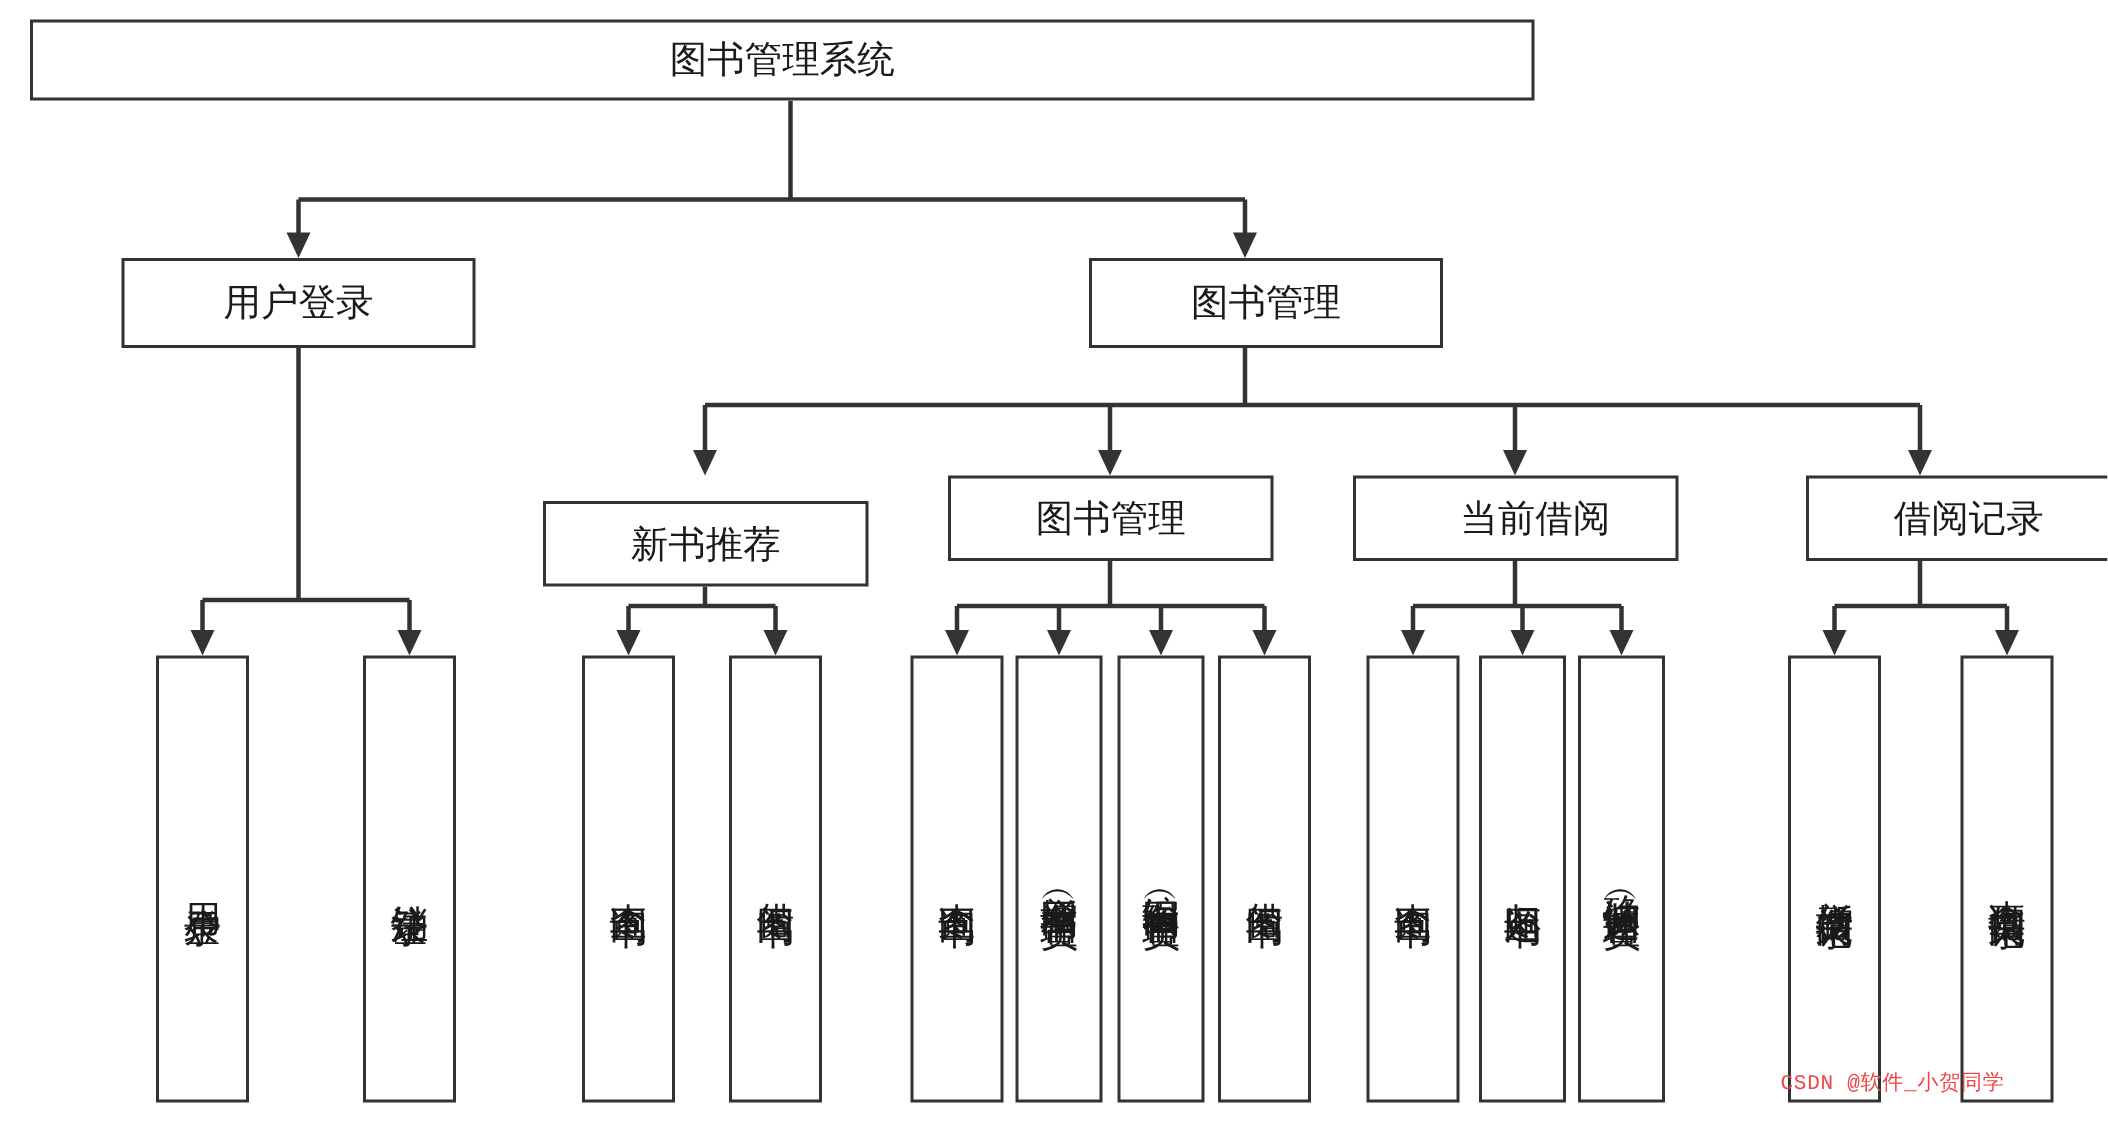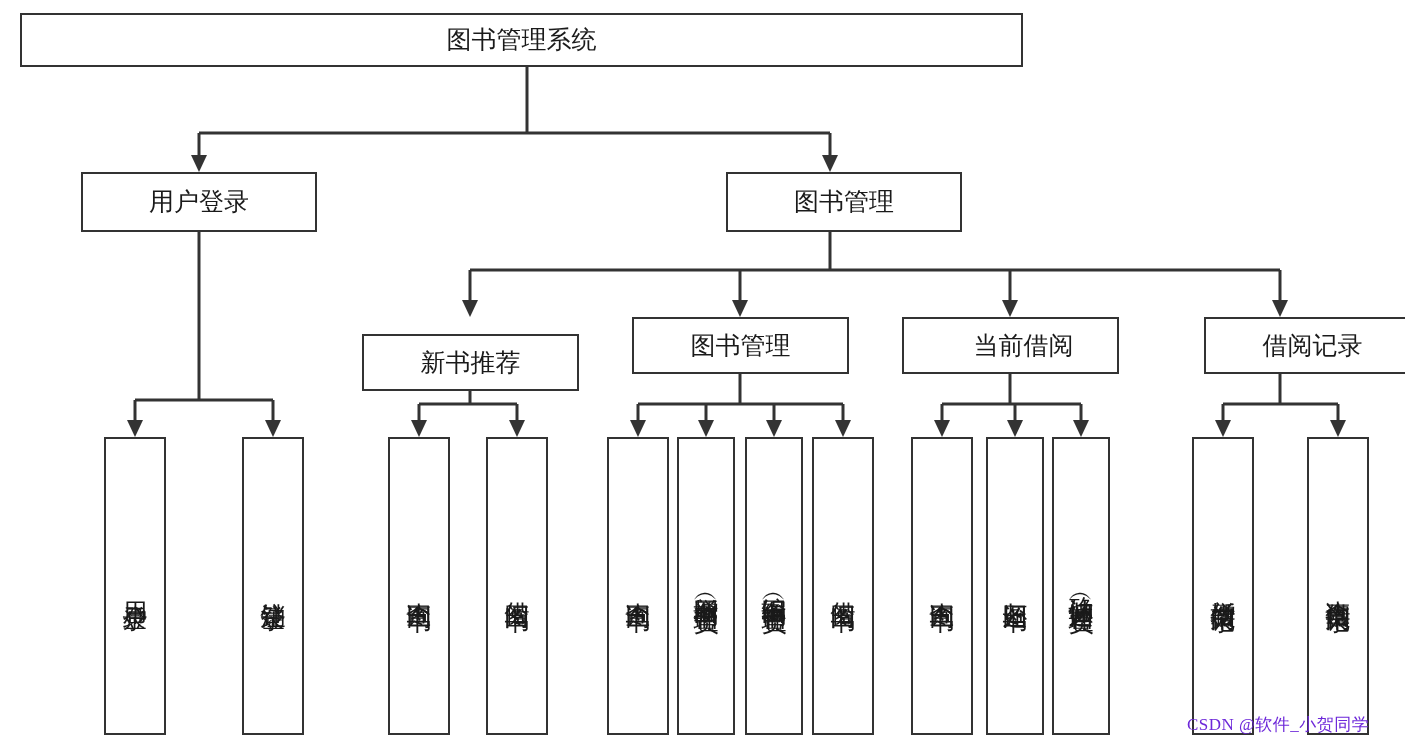--- a/index.html
+++ b/index.html
@@ -49,23 +49,23 @@
     writing-mode: vertical-rl;
     text-orientation: upright;
     font-size: 25px;
     letter-spacing: 2px;
     line-height: 1;
   }
   #watermark {
     position: absolute;
     left: 1187px;
     top: 713px;
-    font-size: 17px;
-    color: #6d28d9;
-    font-family: Liberation Serif, serif;
+    font-size: 14px;
+    color: #ef4444;
+    font-family: Liberation Mono, monospace;
     white-space: nowrap;
     letter-spacing: 0.5px;
   }
 </style>
 </head>
 <body>
 
 <div id="canvas">
 
   <svg id="edges" viewBox="0 0 1405 747" xmlns="http://www.w3.org/2000/svg">

